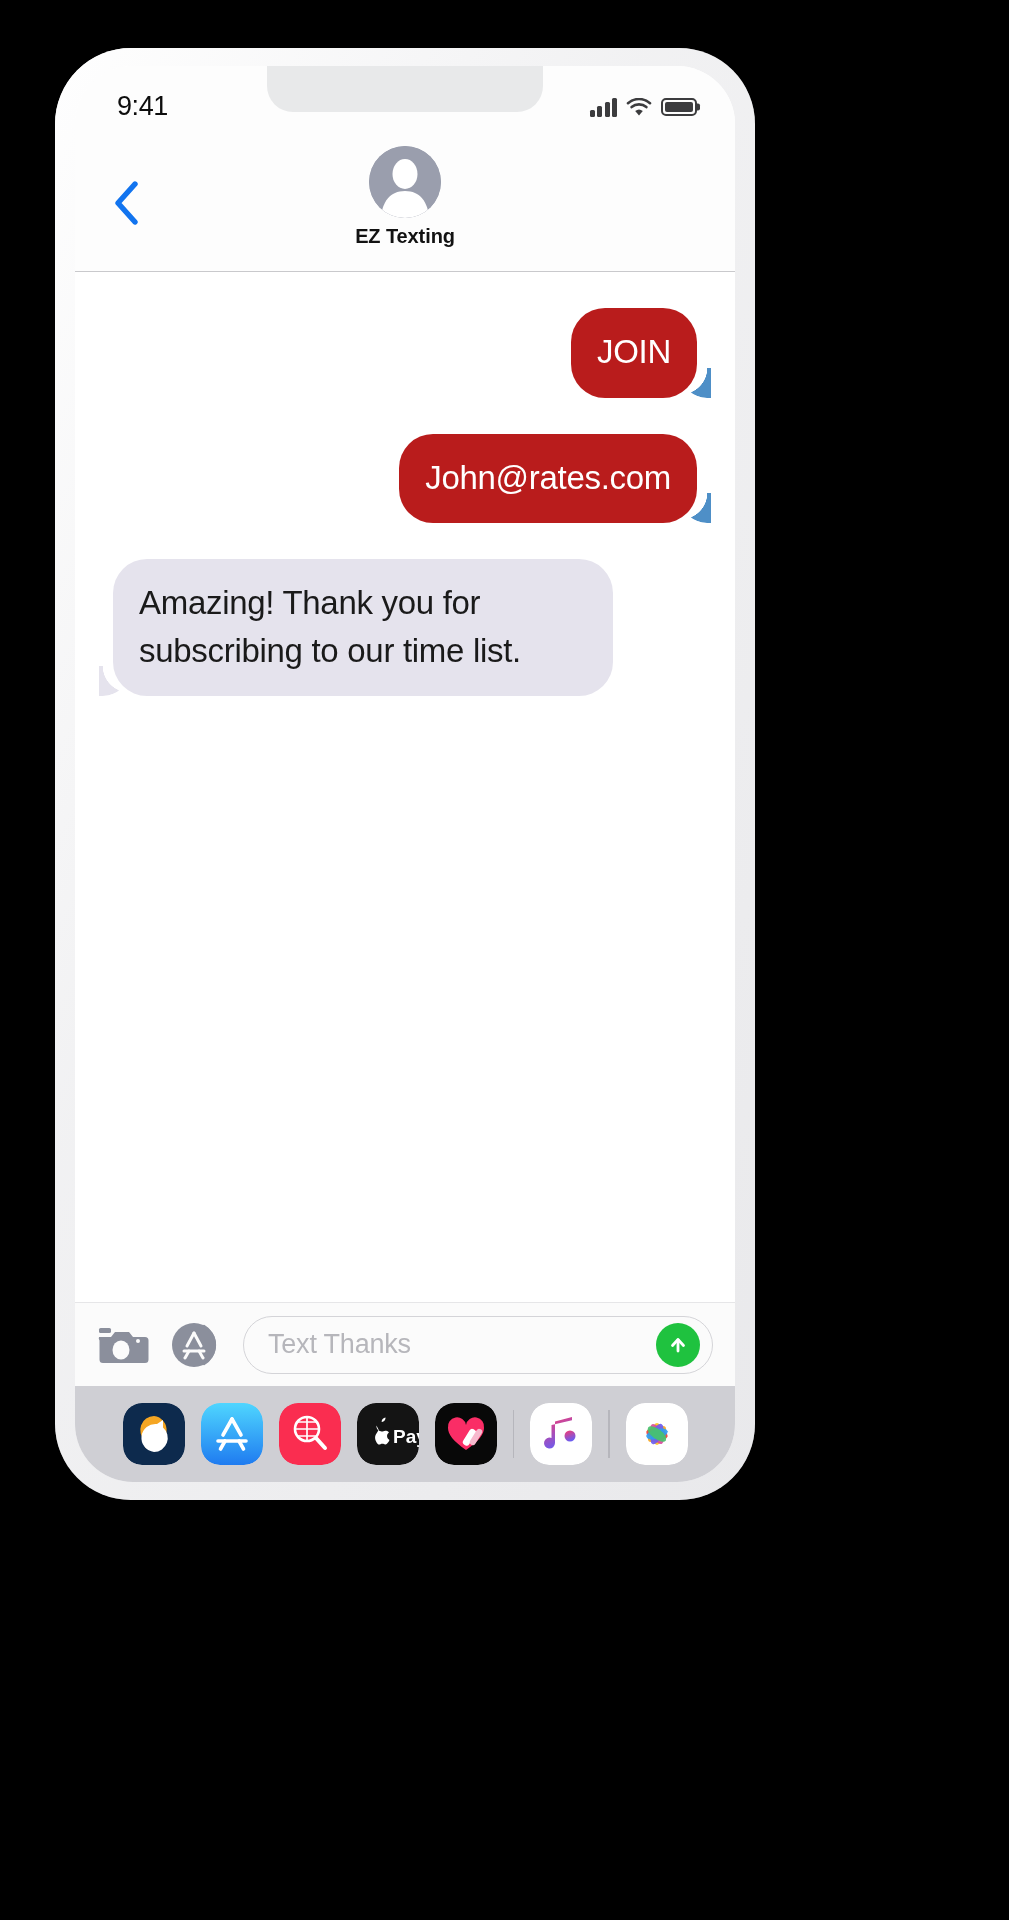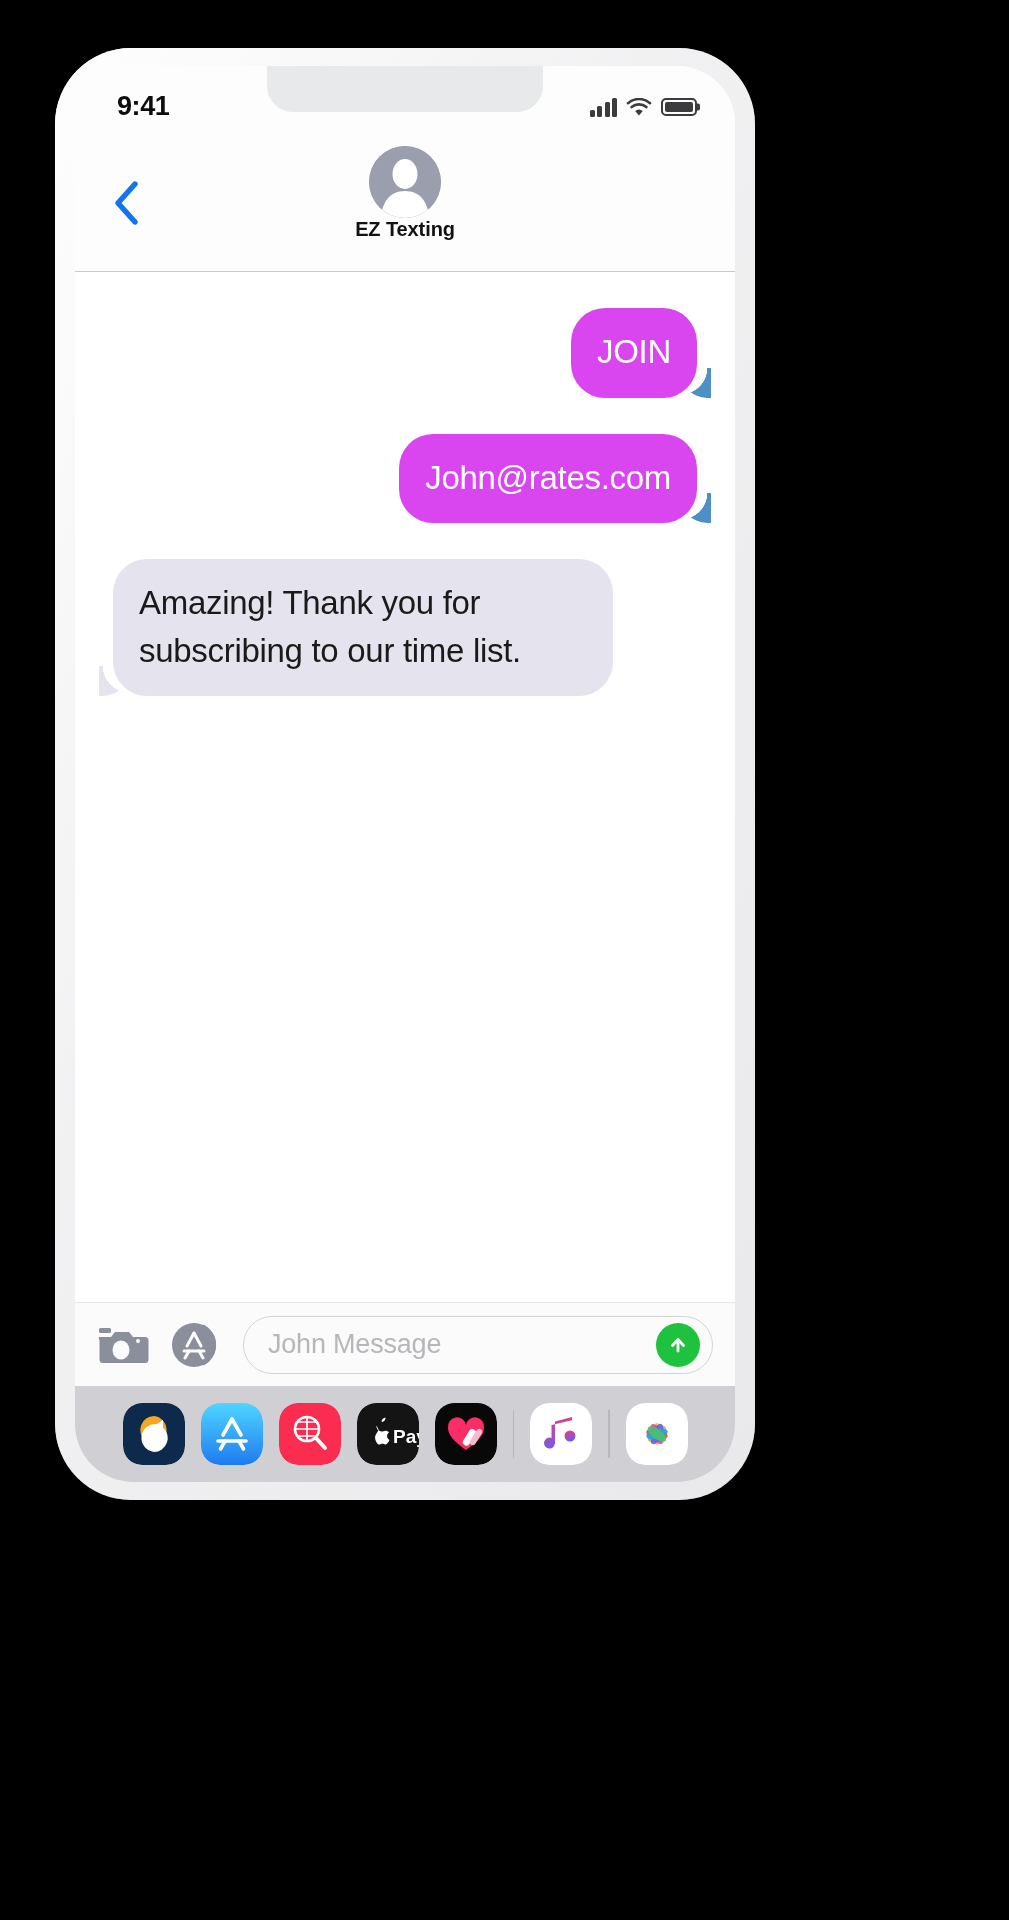--- a/index.html
+++ b/index.html
@@ -85,21 +85,21 @@
     flex: 0 0 74px;
     background: #fdfdfd;
     display: flex;
     align-items: center;
     justify-content: space-between;
     padding: 0 38px 0 42px;
     z-index: 30;
   }
   .status-time {
     font-size: 27px;
-    font-weight: 700;
+    font-weight: 400;
     color: #0d0d0d;
     letter-spacing: -0.4px;
     margin-top: 6px;
   }
   .status-icons {
     display: flex;
     align-items: center;
     gap: 9px;
     margin-top: 8px;
   }
@@ -148,20 +148,21 @@
     width: 54px; height: 54px;
     display: flex; align-items: center; justify-content: center;
     cursor: pointer;
   }
   .back-btn svg { width: 26px; height: 44px; display: block; }
 
   .contact {
     display: flex;
     flex-direction: column;
     align-items: center;
+    gap: 7px;
     cursor: pointer;
   }
   .avatar {
     width: 72px; height: 72px;
     border-radius: 50%;
     background: #9a9ead;
     overflow: hidden;
     position: relative;
     display: block;
   }
@@ -193,21 +194,21 @@
     max-width: 500px;
     padding: 20px 26px 22px 26px;
     border-radius: 34px;
     font-size: 33px;
     line-height: 1.44;
     letter-spacing: -0.3px;
     word-wrap: break-word;
   }
 
   .bubble.out {
-    background: #d946ef;
+    background: #b91c1c;
     color: #ffffff;
     border-bottom-right-radius: 34px;
     margin-right: 10px;
   }
   .bubble.out::after {
     content: "";
     position: absolute;
     right: -14px;
     bottom: 0;
     width: 30px;
@@ -394,21 +395,21 @@
           <path d="M33 6 A22 22 0 0 1 33 44" stroke="#8b8f9c" stroke-width="2.4" fill="none" stroke-linecap="round"></path>
           <path d="M23 13 L16 26" stroke="#fbfbfb" stroke-width="3" stroke-linecap="round"></path>
           <path d="M23 13 L30 26" stroke="#fbfbfb" stroke-width="3" stroke-linecap="round"></path>
           <path d="M13 31 L33 31" stroke="#fbfbfb" stroke-width="3" stroke-linecap="round"></path>
           <path d="M18 31 L14 38" stroke="#fbfbfb" stroke-width="3" stroke-linecap="round"></path>
           <path d="M28 31 L32 38" stroke="#fbfbfb" stroke-width="3" stroke-linecap="round"></path>
         </svg>
       </div>
 
       <div class="text-field">
-        <span class="placeholder">John Message</span>
+        <span class="placeholder">Text Thanks</span>
         <div class="send-btn">
           <svg viewBox="0 0 24 24">
             <path d="M12 18 L12 7" stroke="#ffffff" stroke-width="2.8" stroke-linecap="round"></path>
             <path d="M6.5 12.5 L12 6.5 L17.5 12.5" stroke="#ffffff" stroke-width="2.8" fill="none" stroke-linecap="round" stroke-linejoin="round"></path>
           </svg>
         </div>
       </div>
     </div>
 
     <div class="app-dock">

